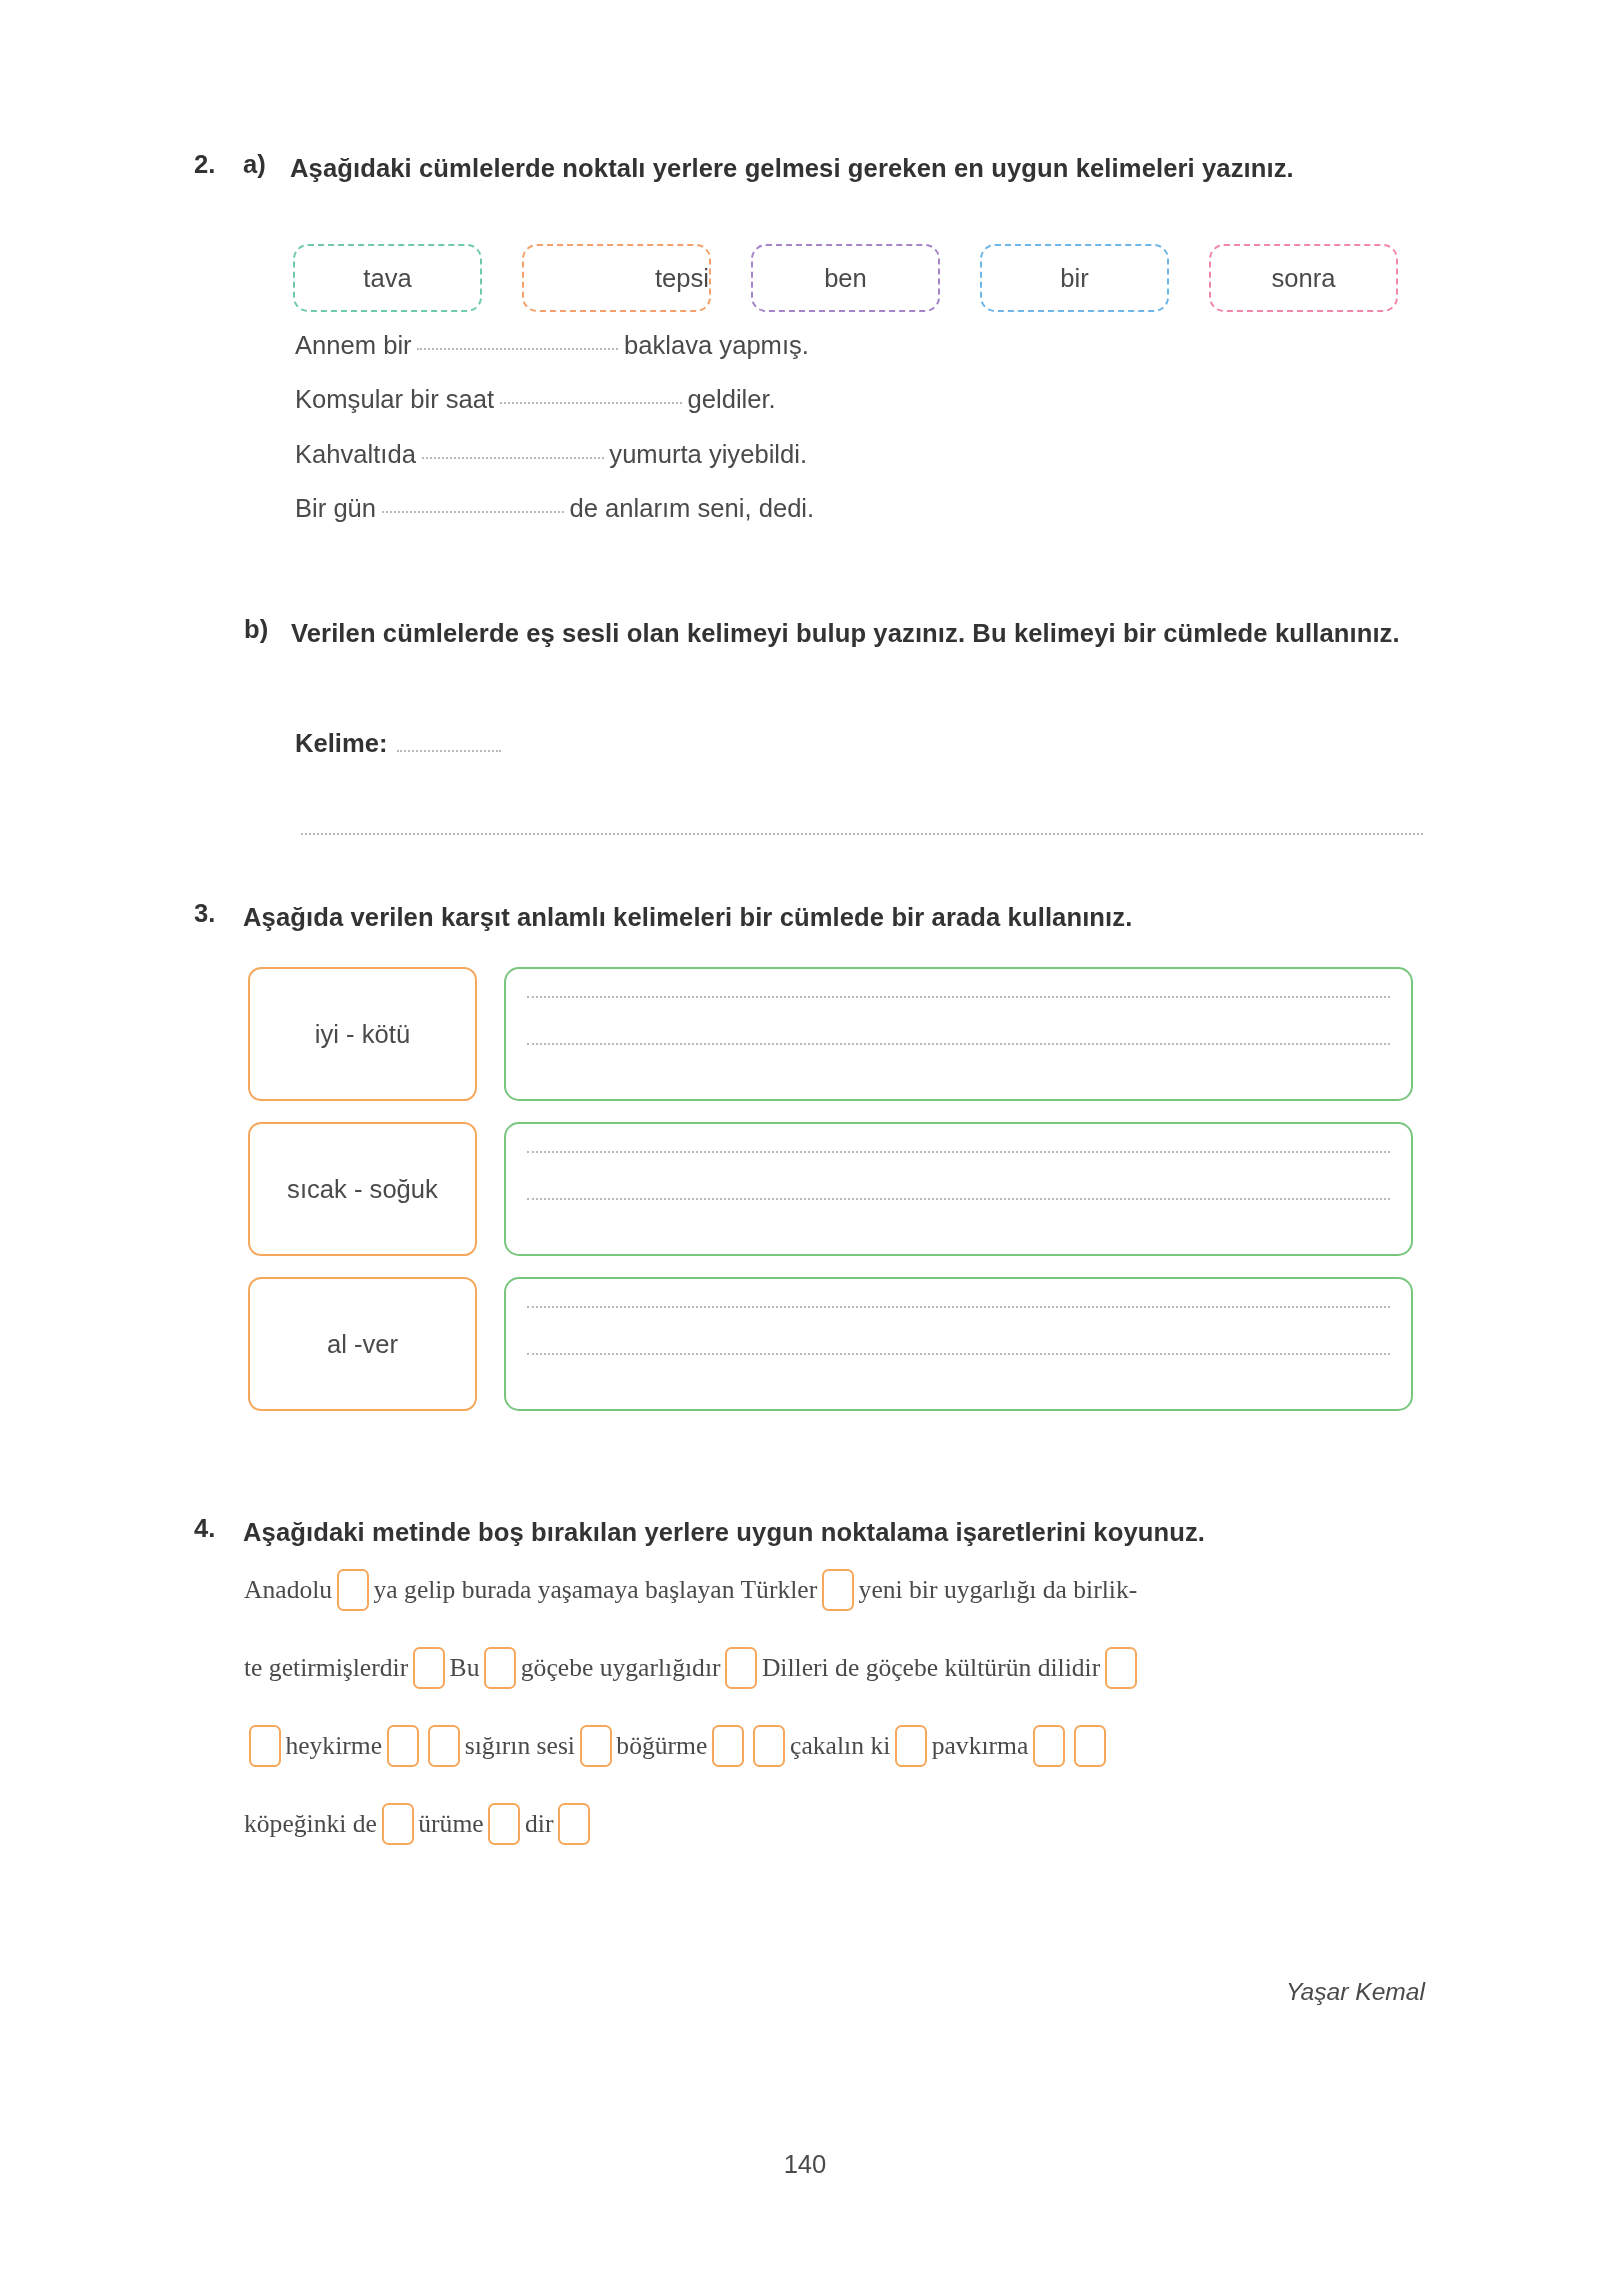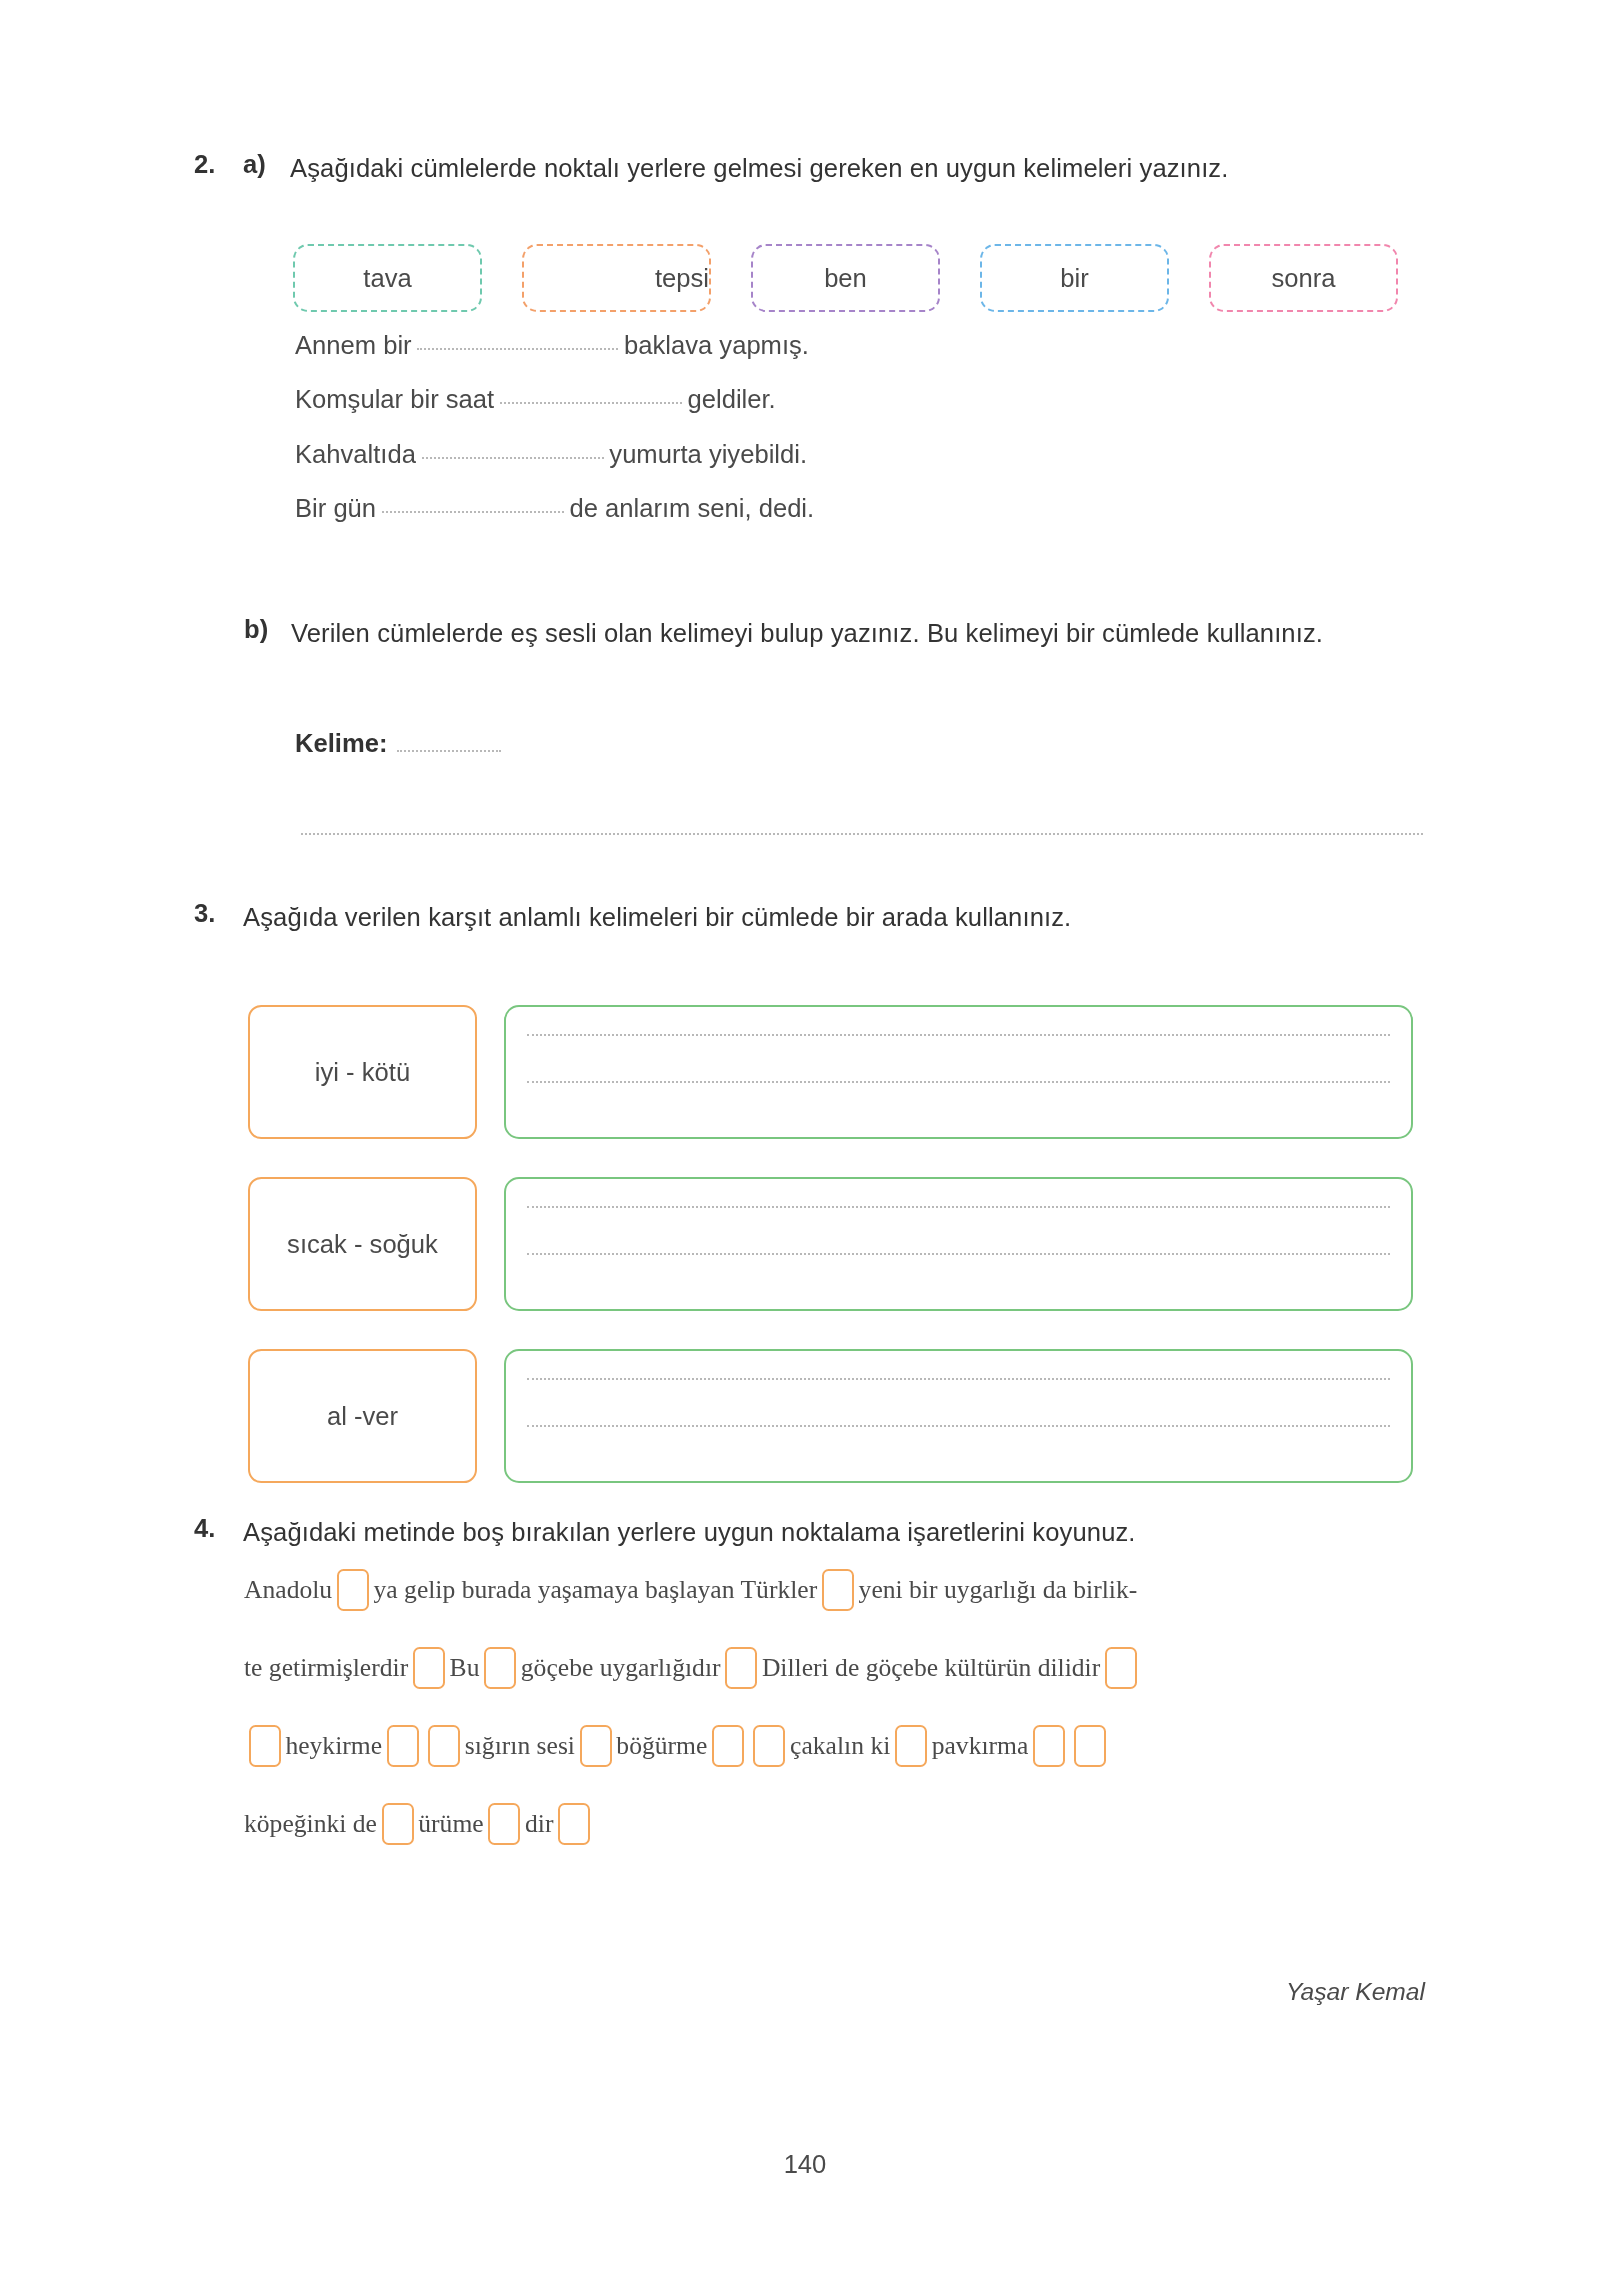--- a/index.html
+++ b/index.html
@@ -19,21 +19,21 @@
   .page {
     position: absolute;
     left: 0; top: 0;
     width: 1610px;
     height: 2294px;
     background: #ffffff;
   }
 
   
   .q-bold {
-    font-weight: normal;
+    font-weight: bold;
     font-size: 25.6px;
     line-height: 1.42;
     letter-spacing: 0.1px;
     color: #333333;
   }
 
   
   #q2 {
     position: absolute;
     left: 194px;
@@ -152,21 +152,20 @@
   }
   .pairs {
     position: absolute;
     left: 248px;
     top: 967px;
   }
   .pair-row {
     display: flex;
     align-items: stretch;
     margin-bottom: 21px;
-    margin-top: 38px;
   }
   .pair-box {
     width: 229px;
     height: 134px;
     border: 2.8px solid #f5a85c;
     border-radius: 13.2px;
     display: flex;
     align-items: center;
     justify-content: center;
     font-size: 25.6px;

